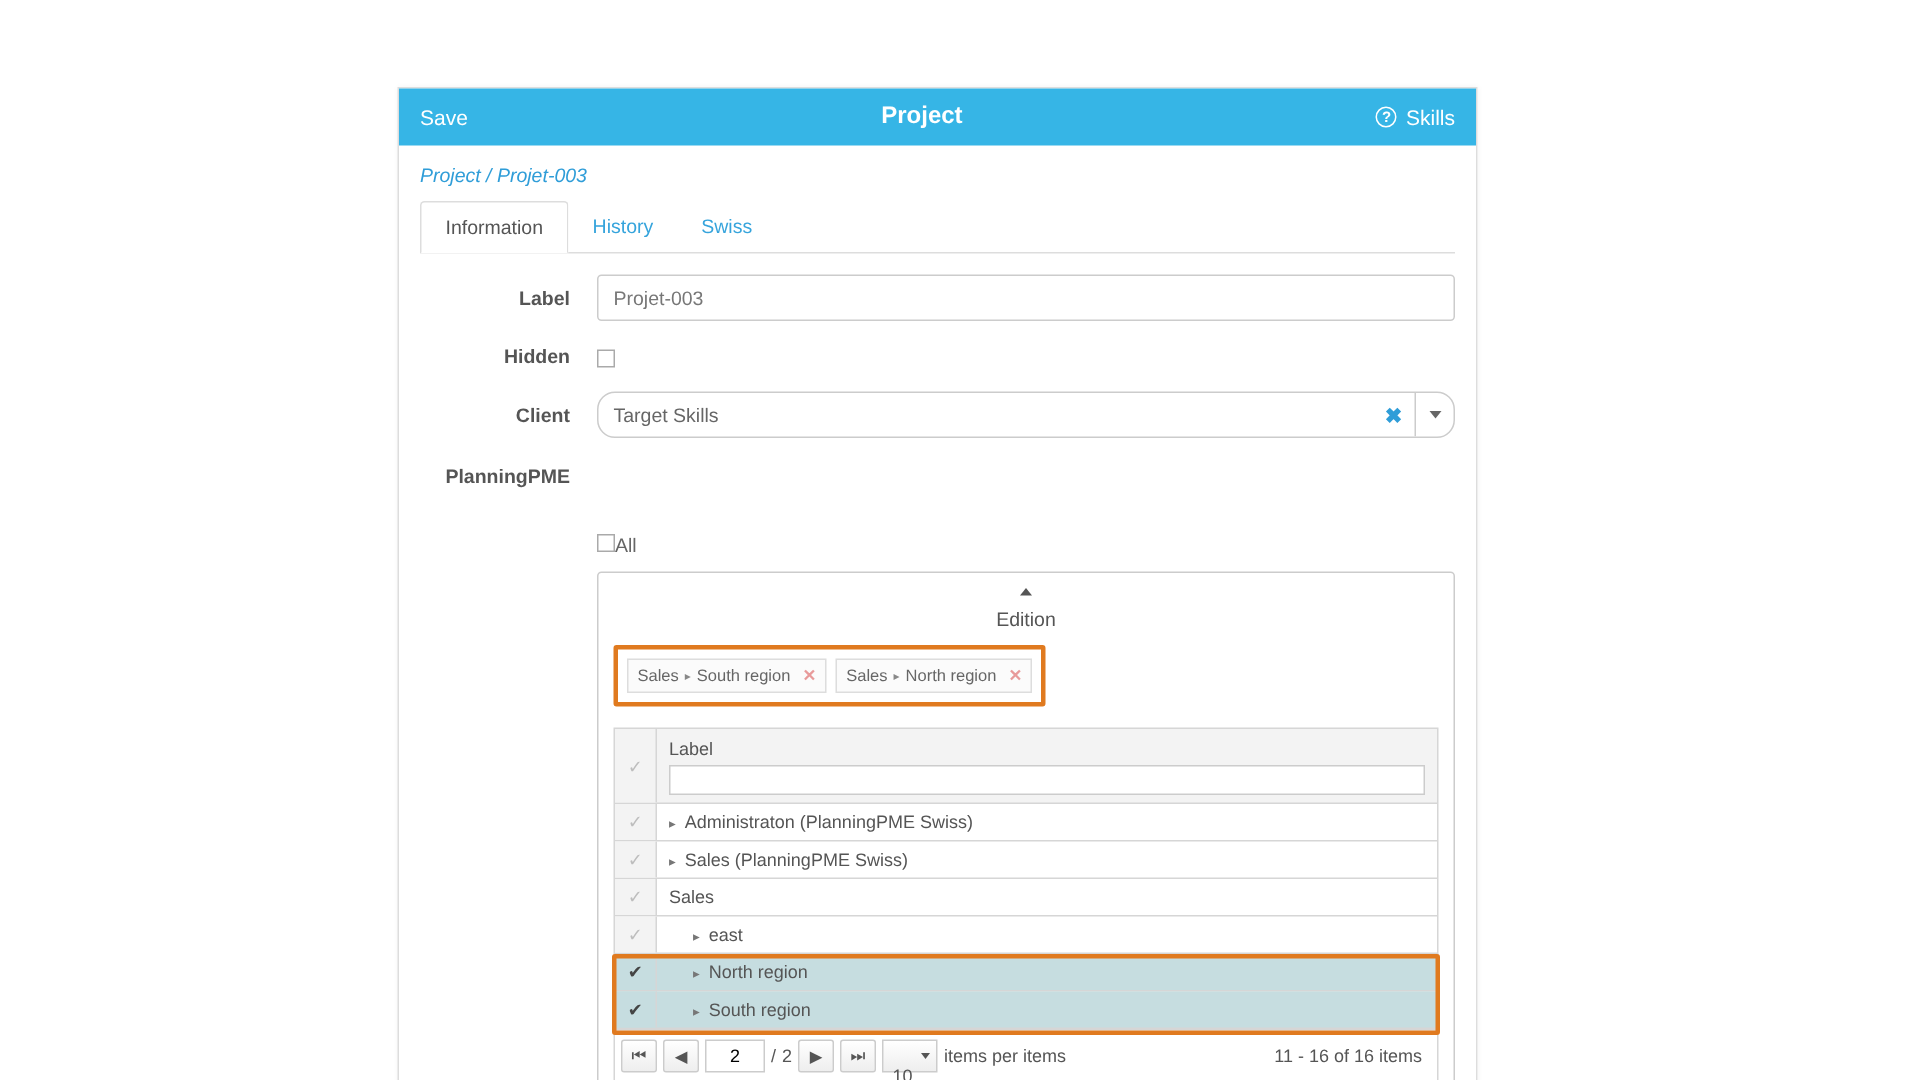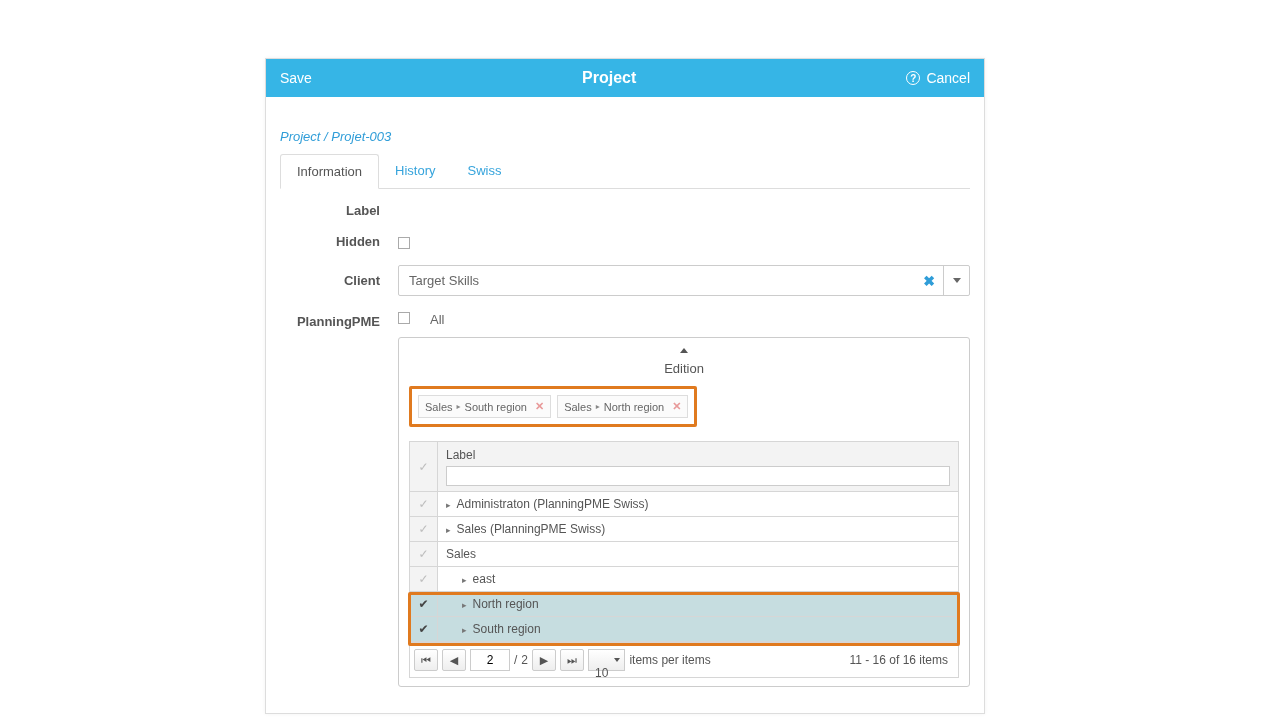--- a/index.html
+++ b/index.html
@@ -4,37 +4,37 @@
 <style>
   * { box-sizing: border-box; margin: 0; padding: 0; }
   body { font-family: Arial, Helvetica, sans-serif; background: #fff; width: 1280px; height: 720px; position: relative; color: #444; }
   .modal { position: absolute; left: 265px; top: 58px; width: 720px; border: 1px solid #ddd; box-shadow: 0 0 4px rgba(0,0,0,0.05); }
   .titlebar { background: #36b5e6; color: #fff; height: 38px; display: flex; align-items: center; padding: 0 14px; font-size: 14px; }
   .titlebar .save { cursor: pointer; text-align: right; }
   .titlebar .title { flex: 1; text-align: center; font-size: 16px; font-weight: 700; }
   .titlebar .cancel-wrap { display: flex; align-items: center; gap: 6px; cursor: pointer; }
   .titlebar .help-icon { width: 14px; height: 14px; border: 1.5px solid #fff; border-radius: 50%; display: inline-flex; align-items: center; justify-content: center; font-size: 10px; font-weight: bold; }
   .modal-body { padding: 0 0 10px 0; }
-  .breadcrumb { color: #2f9dd8; font-size: 13px; font-style: italic; padding: 12px 14px 4px 14px; margin-top: 20px; }
+  .breadcrumb { color: #2f9dd8; font-size: 13px; font-style: italic; padding: 12px 14px 4px 14px; }
   .tabs { display: flex; border-bottom: 1px solid #ddd; margin: 6px 14px 0 14px; font-size: 13px; }
   .tab { padding: 9px 16px; cursor: pointer; color: #36a4dc; }
   .tab.active { border: 1px solid #ddd; border-bottom: 1px solid #fff; margin-bottom: -1px; background: #fff; color: #555; border-radius: 3px 3px 0 0; }
   .form { padding: 14px 14px 0 14px; }
   .row { display: flex; align-items: center; margin-bottom: 16px; font-size: 13px; }
   .row.top { align-items: flex-start; }
   .lbl { width: 118px; text-align: right; padding-right: 18px; color: #555; font-weight: bold; font-size: 13px; }
   .fld { flex: 1; }
   .textinput { width: 100%; border: 1px solid #ccc; border-radius: 3px; padding: 7px 10px; font-size: 13px; color: #777; }
   .checkbox { width: 12px; height: 12px; border: 1px solid #aaa; background: #fff; display: inline-block; vertical-align: middle; }
-  .combo { display: flex; width: 100%; border: 1px solid #ccc; border-radius: 2px; overflow: hidden; }
+  .combo { display: flex; width: 100%; border: 1px solid #ccc; border-radius: 12px; overflow: hidden; }
   .combo .val { flex: 1; padding: 7px 10px; font-size: 13px; color: #666; }
   .combo .clear { width: 28px; display: flex; align-items: center; justify-content: center; color: #2f9dd8; font-weight: bold; cursor: pointer; font-size: 14px; }
   .combo .dd { width: 26px; border-left: 1px solid #ccc; display: flex; align-items: center; justify-content: center; cursor: pointer; }
   .caret-down { width: 0; height: 0; border-left: 4px solid transparent; border-right: 4px solid transparent; border-top: 5px solid #666; }
-  .dept-all { display: flex; align-items: flex-start; gap: 20px; color: #666; font-size: 13px; }
+  .dept-all { display: flex; align-items: flex-start; gap: 0; color: #666; font-size: 13px; margin-top: 48px; }
 
   .deptpanel { border: 1px solid #ccc; border-radius: 3px; margin-top: 10px; padding: 10px 10px 8px 10px; }
   .edition-hdr { display: flex; align-items: center; gap: 8px; color: #555; font-size: 13px; margin-bottom: 10px; flex-direction: column; }
   .caret-up { width: 0; height: 0; border-left: 4px solid transparent; border-right: 4px solid transparent; border-bottom: 5px solid #555; }
 
   .tagbox { border: 3px solid #e07a1f; padding: 6px; display: flex; gap: 6px; width: fit-content; border-radius: 2px; }
   .tag { border: 1px solid #ddd; background: #fbfbfb; padding: 4px 6px; font-size: 11px; color: #666; display: flex; align-items: center; gap: 4px; }
   .tag .sep { font-size: 8px; color: #888; }
   .tag .rm { color: #e89a9a; font-weight: bold; cursor: pointer; margin-left: 4px; font-size: 11px; }
 
@@ -63,37 +63,38 @@
 </style>
 </head>
 <body>
 
 <div class="modal">
   <div class="titlebar">
     <span class="save">Save</span>
     <span class="title">Project</span>
     <span class="cancel-wrap">
       <span class="help-icon">?</span>
-      <span>Cancel</span>
+      <span>Skills</span>
     </span>
   </div>
 
   <div class="modal-body">
     <div class="breadcrumb">Project / Projet-003</div>
 
     <div class="tabs">
       <div class="tab active">Information</div>
       <div class="tab">History</div>
       <div class="tab">Swiss</div>
     </div>
 
     <div class="form">
 
       <div class="row">
         <div class="lbl">Label</div>
+        <div class="fld"><input class="textinput" value="Projet-003" style=""></div>
       </div>
 
       <div class="row">
         <div class="lbl">Hidden</div>
         <div class="fld"><span class="checkbox"></span></div>
       </div>
 
       <div class="row">
         <div class="lbl">Client</div>
         <div class="fld">

